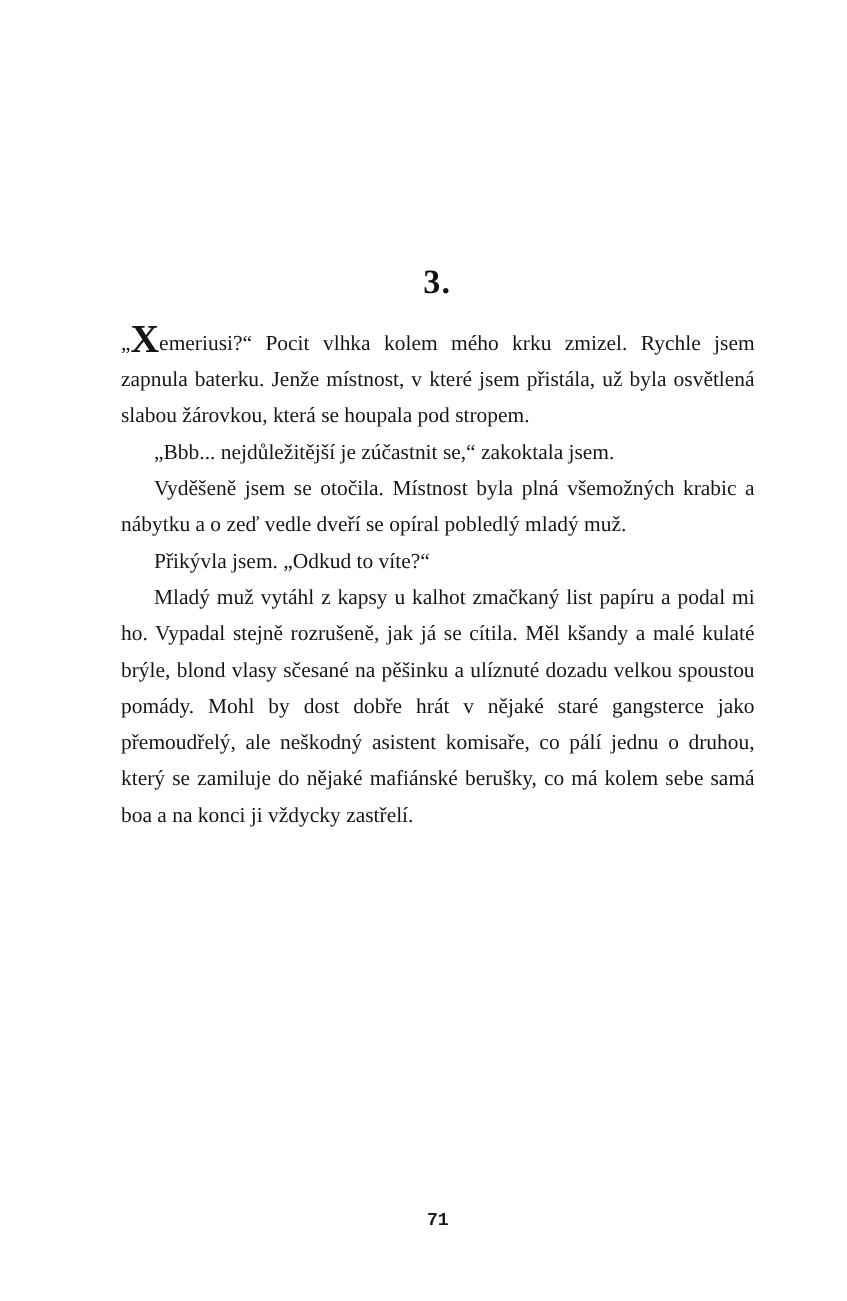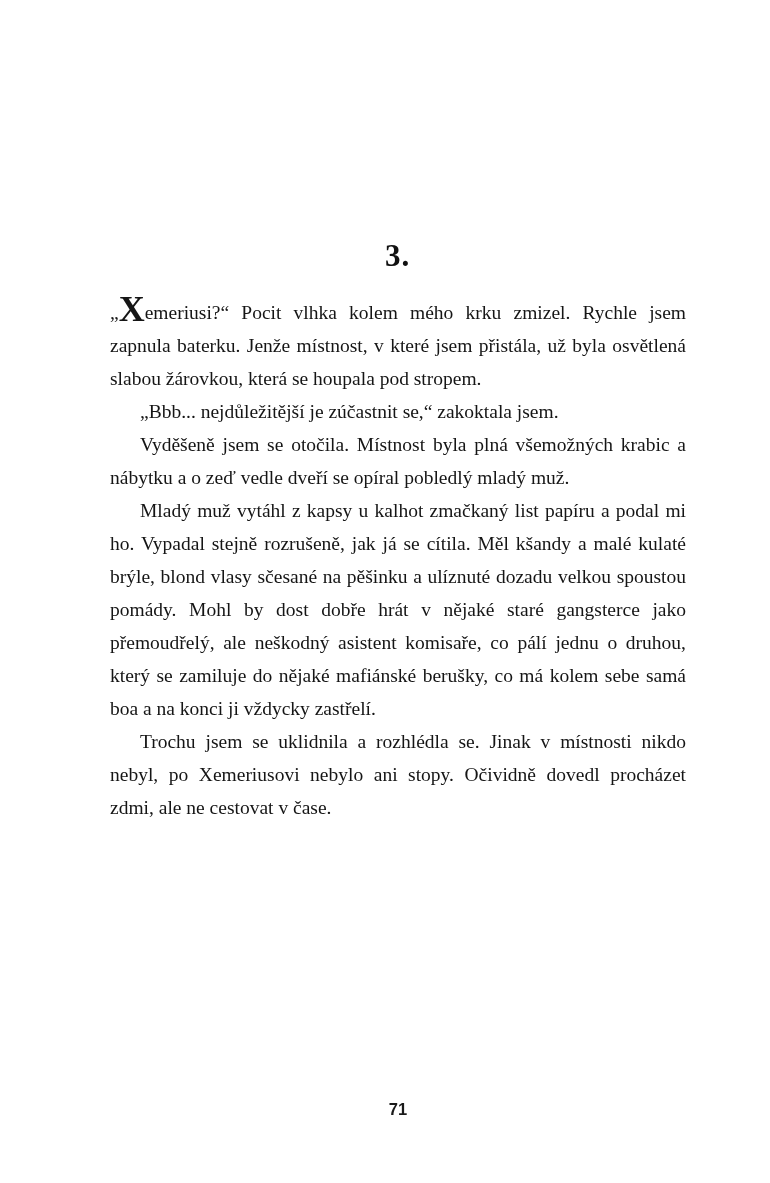--- a/index.html
+++ b/index.html
@@ -52,39 +52,39 @@
     line-height: 0;
     vertical-align: -2px;
     letter-spacing: 0;
   }
   .page-number {
     position: absolute;
     top: 1100px;
     left: 110px;
     width: 576px;
     text-align: center;
-    font-family: Liberation Sans, sans-serif;
+    font-family: Liberation Mono, monospace;
     font-size: 16.5px;
     font-weight: bold;
     color: #1a1a1a;
   }
 </style>
 </head>
 <body>
 
 <div class="book-page">
 
   <div class="chapter-number">3.</div>
 
   <div class="text-block">
 
     <p class="first-par"><span class="open-quote">„</span><span class="drop-initial">X</span><span>emeriusi?“ Pocit vlhka kolem mého krku zmizel. Rychle jsem zapnula baterku. Jenže místnost, v které jsem přistála, už byla osvětlená slabou žárovkou, která se houpala pod stropem.</span></p>
 
     <p class="indented">„Bbb... nejdůležitější je zúčastnit se,“ zakoktala jsem.</p>
     <p class="indented">Vyděšeně jsem se otočila. Místnost byla plná všemožných krabic a nábytku a o zeď vedle dveří se opíral pobledlý mladý muž.</p>
+    <p class="indented">Přikývla jsem. „Odkud to víte?“</p>
     <p class="indented">Mladý muž vytáhl z kapsy u kalhot zmačkaný list papíru a podal mi ho. Vypadal stejně rozrušeně, jak já se cítila. Měl kšandy a malé kulaté brýle, blond vlasy sčesané na pěšinku a ulíznuté dozadu velkou spoustou pomády. Mohl by dost dobře hrát v nějaké staré gangsterce jako přemoudřelý, ale neškodný asistent komisaře, co pálí jednu o druhou, který se zamiluje do nějaké mafiánské berušky, co má kolem sebe samá boa a na konci ji vždycky zastřelí.</p>
-    <p class="indented">Trochu jsem se uklidnila a rozhlédla se. Jinak v místnosti nikdo nebyl, po Xemeriusovi nebylo ani stopy. Očividně dovedl procházet zdmi, ale ne cestovat v čase.</p>
 
   </div>
 
   <div class="page-number">71</div>
 
 </div>
 
 </body></html>

